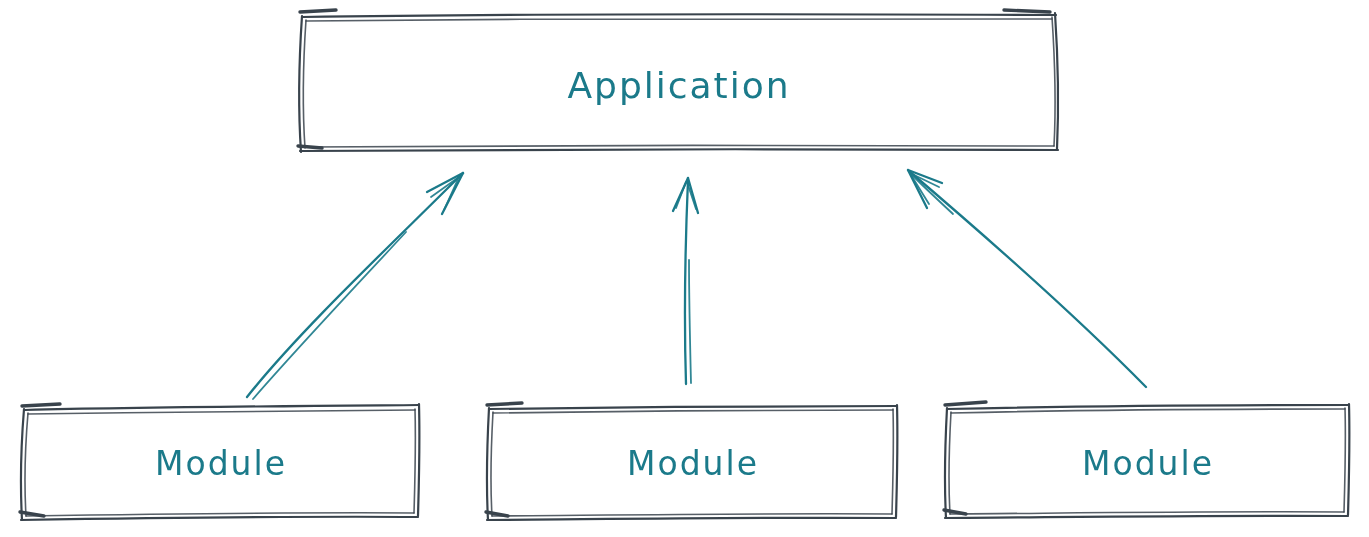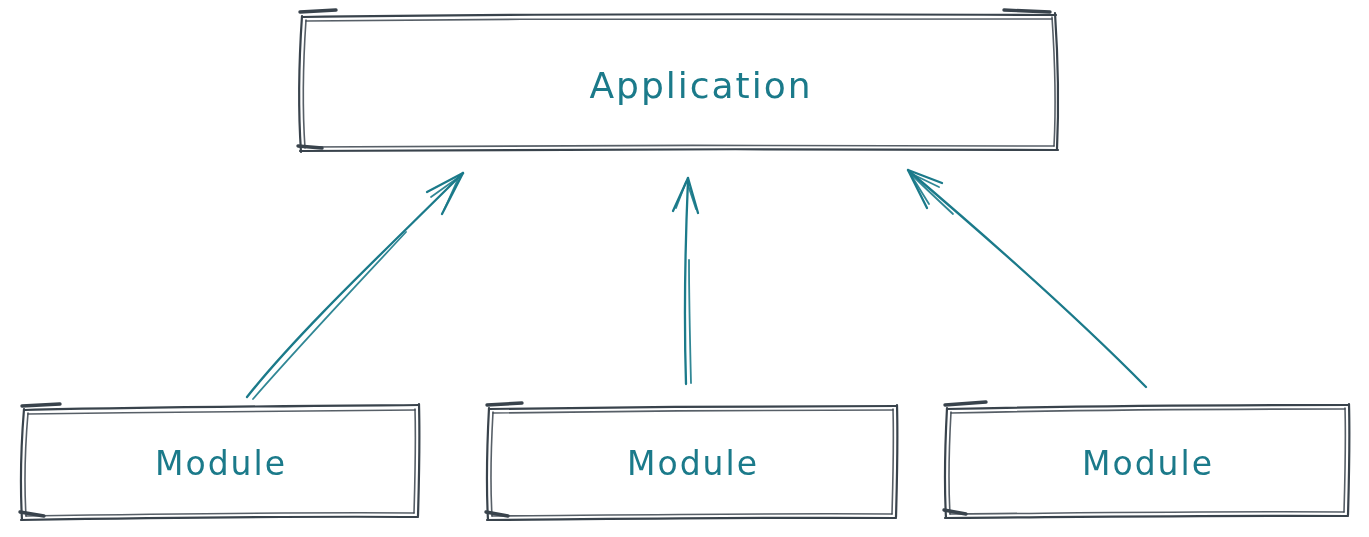--- a/index.html
+++ b/index.html
@@ -17,21 +17,21 @@
   .arrow{fill:none;stroke:var(--accent,#1b7a8a);stroke-width:2.3;stroke-linecap:round;stroke-linejoin:round;}
   .arrow.thin{stroke-width:1.8;opacity:.9;}
   .label{
     position:absolute;
     transform:translate(-50%,-50%);
     color:var(--accent,#1b7a8a);
     letter-spacing:2px;
     white-space:nowrap;
     user-select:none;
   }
-  .label.app{left:701px;top:85px;font-size:36px;}
+  .label.app{left:679px;top:85px;font-size:36px;}
   .label.mod1{left:221px;top:463px;font-size:33px;}
   .label.mod2{left:693px;top:463px;font-size:33px;}
   .label.mod3{left:1148px;top:463px;font-size:33px;}
 </style>
 </head>
 <body>
 
 <div class="canvas">
 
   <svg class="scene" width="1369" height="537" viewBox="0 0 1369 537">

